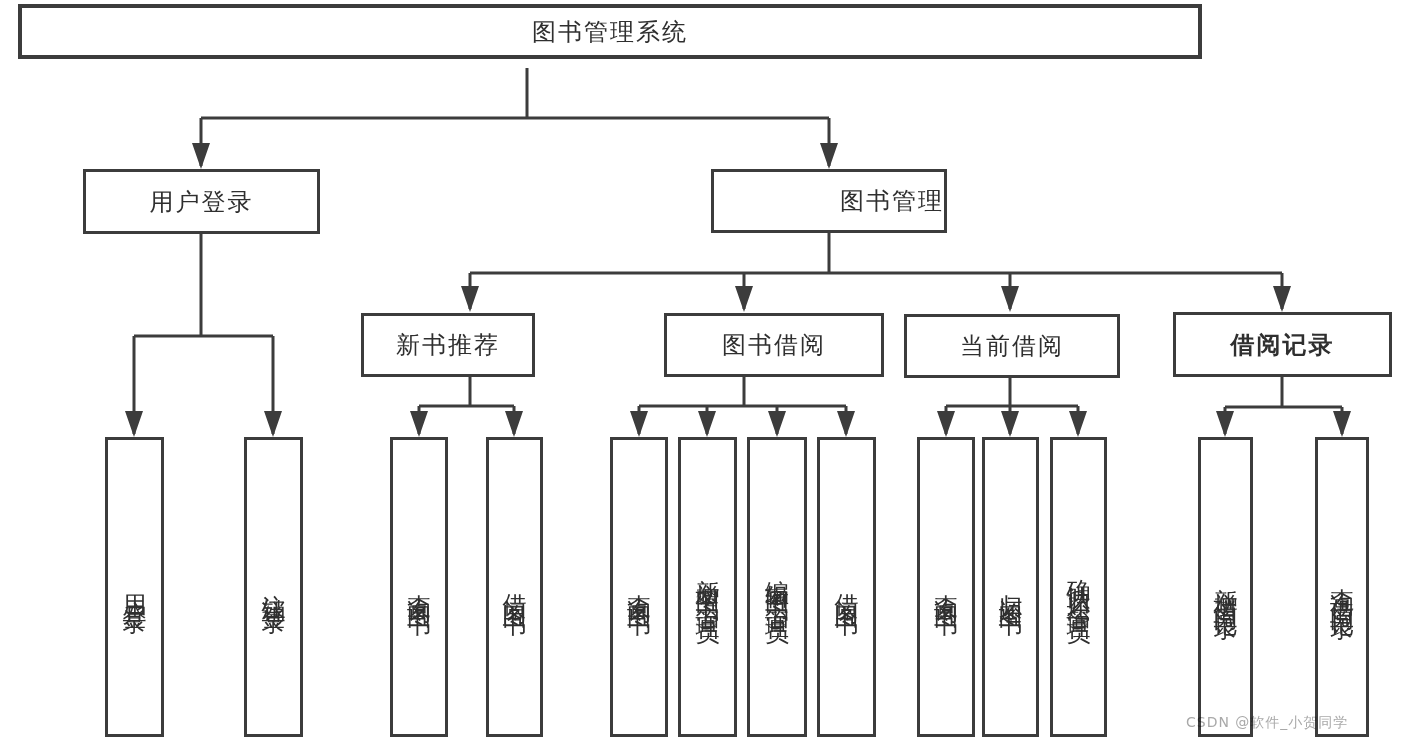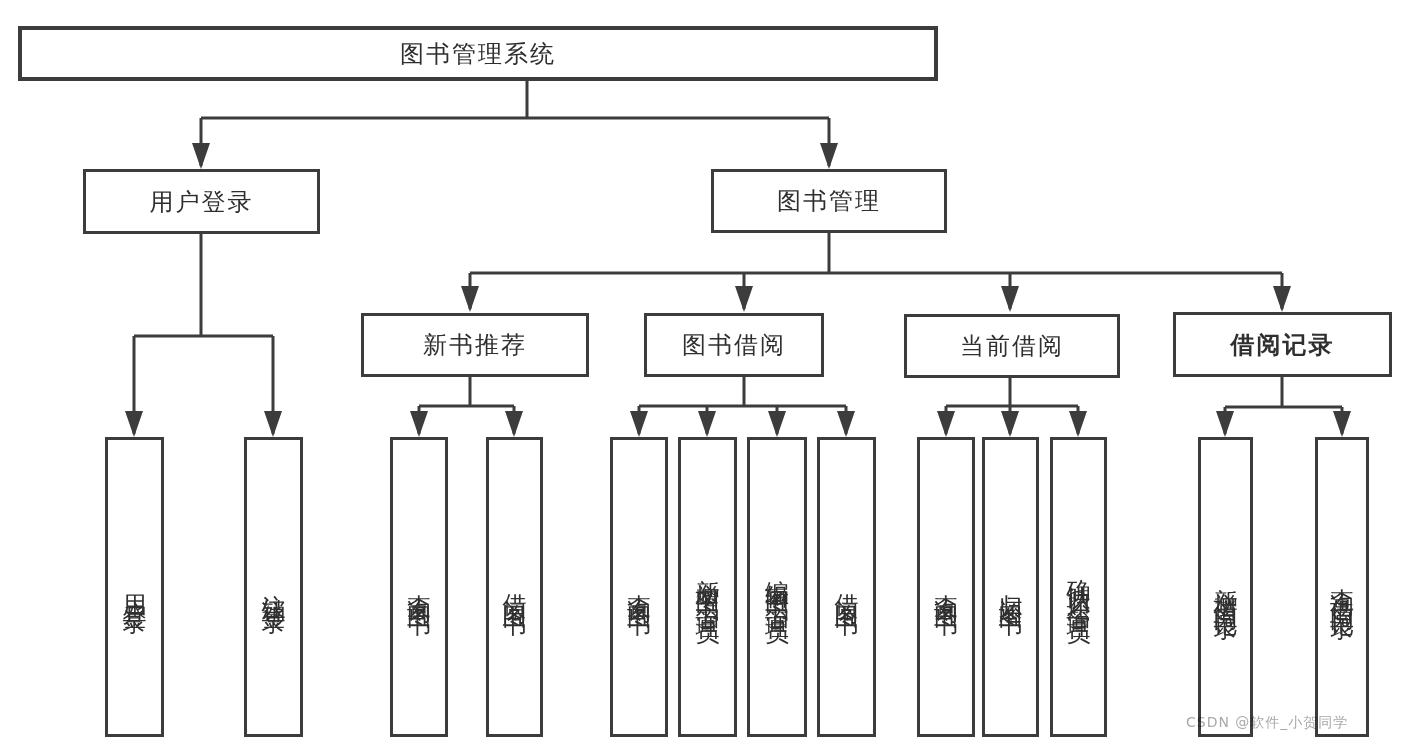--- a/index.html
+++ b/index.html
@@ -67,35 +67,35 @@
     <g>
       <path class="wire" d="M1010 377 V406 M946 406 H1078 M946 406 V434 M1010 406 V434 M1078 406 V434"></path>
       <path class="arrow" d="M937 411 L955 411 L946 437 Z M1001 411 L1019 411 L1010 437 Z M1069 411 L1087 411 L1078 437 Z"></path>
     </g>
     <g>
       <path class="wire" d="M1282 377 V407 M1225 407 H1342 M1225 407 V434 M1342 407 V434"></path>
       <path class="arrow" d="M1216 411 L1234 411 L1225 437 Z M1333 411 L1351 411 L1342 437 Z"></path>
     </g>
   </svg>
 
-  <div class="box hbox root" style="left:18px;top:26px;width:920px;height:55px;">
+  <div class="box hbox root" style="left:18px;top:4px;width:1184px;height:55px;">
     <span>图书管理系统</span>
   </div>
 
   <div class="box hbox" style="left:83px;top:169px;width:237px;height:65px;">
     <span>用户登录</span>
   </div>
-  <div class="box hbox" style="left:711px;top:169px;width:236px;height:64px;">
+  <div class="box hbox" style="left:711px;top:169px;width:236px;height:64px;justify-content:flex-end;">
     <span>图书管理</span>
   </div>
 
-  <div class="box hbox" style="left:361px;top:313px;width:228px;height:64px;">
+  <div class="box hbox" style="left:361px;top:313px;width:174px;height:64px;">
     <span>新书推荐</span>
   </div>
-  <div class="box hbox" style="left:644px;top:313px;width:180px;height:64px;">
+  <div class="box hbox" style="left:664px;top:313px;width:220px;height:64px;">
     <span>图书借阅</span>
   </div>
   <div class="box hbox" style="left:904px;top:314px;width:216px;height:64px;">
     <span>当前借阅</span>
   </div>
   <div class="box hbox" style="left:1173px;top:312px;width:219px;height:65px;font-weight:bold;">
     <span>借阅记录</span>
   </div>
 
   <div class="box leaf" style="left:105px;width:59px;">

